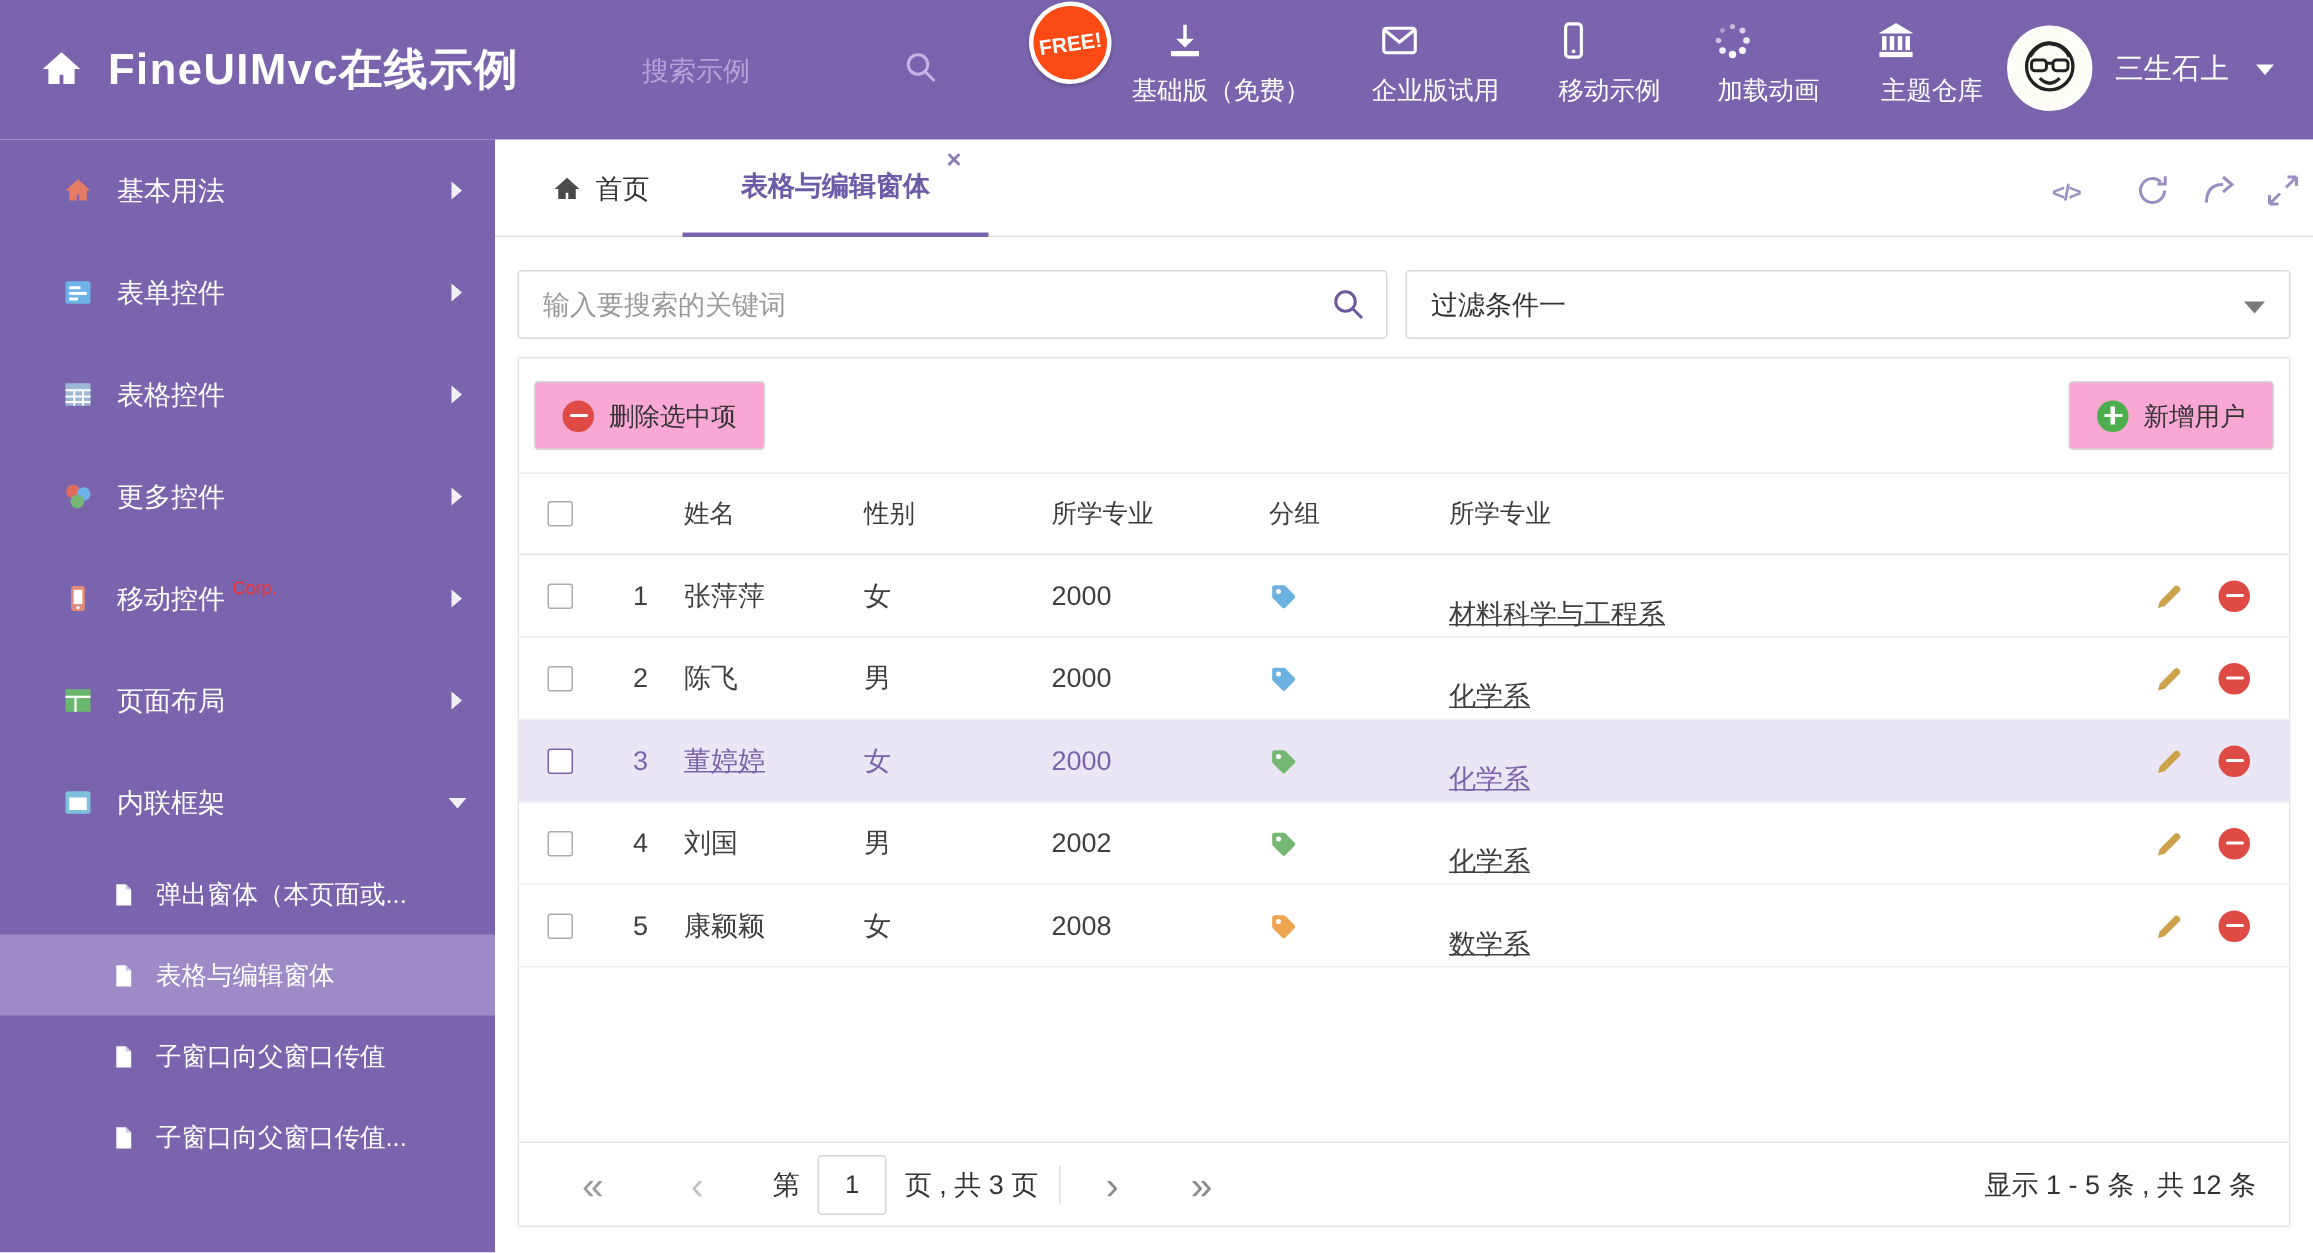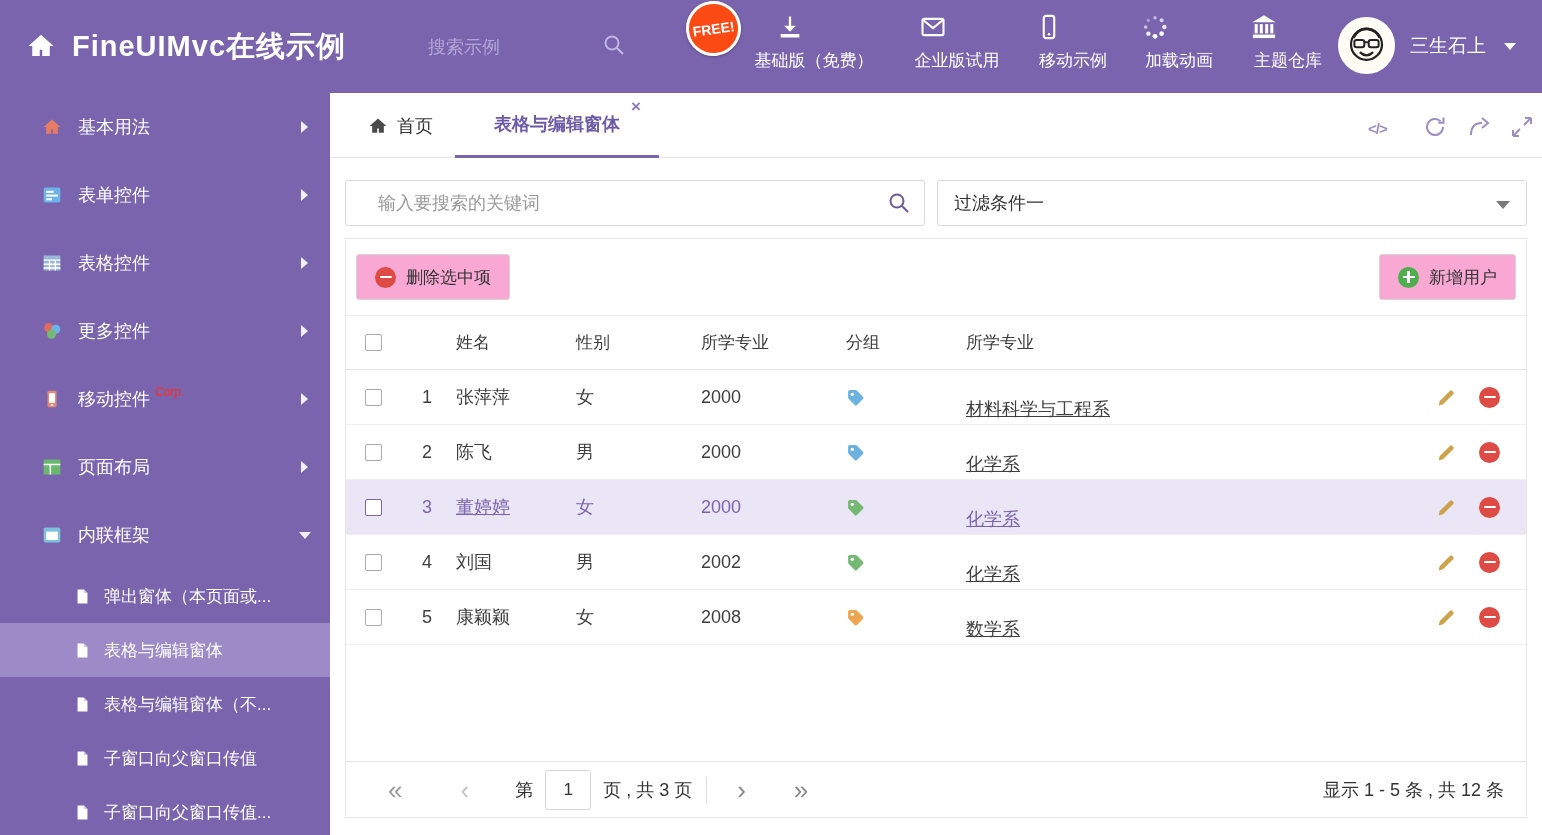--- a/index.html
+++ b/index.html
@@ -43,21 +43,21 @@
   .tab-home .ticon { width:20px; height:20px; color:#4a4a4a; }
   .tab-active { position:absolute; left:125px; top:0; height:65px; width:204px; display:flex; align-items:center; justify-content:center; color:#6c5ba6; font-size:18px; font-weight:bold; border-bottom:3px solid #7a64ad; cursor:pointer; }
   .tab-close { position:absolute; right:18px; top:5px; color:#8a79b8; font-size:17px; font-weight:bold; cursor:pointer; line-height:1; }
   .tb-ico { position:absolute; top:22px; width:24px; height:24px; color:#9b8fc2; cursor:pointer; }
   .tb-code { left:1038px; top:27px; font-size:15px; font-weight:bold; color:#9b8fc2; letter-spacing:-1px; width:auto; height:auto; }
   .tb-refresh { left:1093px; } .tb-share { left:1137px; } .tb-expand { left:1180px; }
 
   
   .filterbar { position:absolute; left:15px; top:87px; width:1182px; height:46px; display:flex; gap:12px; }
   .f-search { position:relative; width:580px; height:46px; }
-  .f-search input { width:100%; height:100%; border:1px solid #d9d9d9; border-radius:3px; padding:0 46px 0 32px; font-size:18px; color:#333; outline:none; font-family:inherit; }
+  .f-search input { width:100%; height:100%; border:1px solid #d9d9d9; border-radius:3px; padding:0 46px 0 16px; font-size:18px; color:#333; outline:none; font-family:inherit; }
   .f-search input::placeholder { color:#9a9a9a; }
   .f-mag { position:absolute; right:14px; top:11px; width:24px; height:24px; }
   .f-select { position:relative; width:590px; height:46px; border:1px solid #d9d9d9; border-radius:3px; display:flex; align-items:center; padding:0 16px; font-size:18px; color:#333; cursor:pointer; }
   .f-caret { position:absolute; right:16px; top:20px; width:0; height:0; border-left:7px solid transparent; border-right:7px solid transparent; border-top:8px solid #7a7a7a; }
 
   
   .panel { position:absolute; left:15px; top:145px; width:1182px; height:580px; border:1px solid #e7e7e7; background:#fff; }
   .toolbar { height:76px; display:flex; align-items:center; justify-content:space-between; padding:0 10px; }
   .btn { height:46px; display:flex; align-items:center; gap:10px; padding:0 18px; background:#f9a8d4; border:1px solid #d5d5d5; border-radius:3px; font-size:17px; color:#333; cursor:pointer; font-family:inherit; }
   .icon-minus-circle { width:21px; height:21px; border-radius:50%; background:#dd4b44; position:relative; display:inline-block; flex:0 0 auto; }
@@ -289,29 +289,20 @@
     <div class="sub-item active">
       <span class="sicon">
         <svg viewBox="0 0 24 24" width="17" height="17">
             <path d="M5 2 h9 l5 5 v15 H5 Z" fill="#fff"></path>
             <path d="M14 2 l5 5 h-5 Z" fill="#cfc3e8"></path>
           </svg>
       </span>
       <span>表格与编辑窗体</span>
     </div>
 
-    <div class="sub-item">
-      <span class="sicon">
-        <svg viewBox="0 0 24 24" width="17" height="17">
-            <path d="M5 2 h9 l5 5 v15 H5 Z" fill="#fff"></path>
-            <path d="M14 2 l5 5 h-5 Z" fill="#cfc3e8"></path>
-          </svg>
-      </span>
-      <span>表格与编辑窗体（不...</span>
-    </div>
 
     <div class="sub-item">
       <span class="sicon">
         <svg viewBox="0 0 24 24" width="17" height="17">
             <path d="M5 2 h9 l5 5 v15 H5 Z" fill="#fff"></path>
             <path d="M14 2 l5 5 h-5 Z" fill="#cfc3e8"></path>
           </svg>
       </span>
       <span>子窗口向父窗口传值</span>
     </div>

